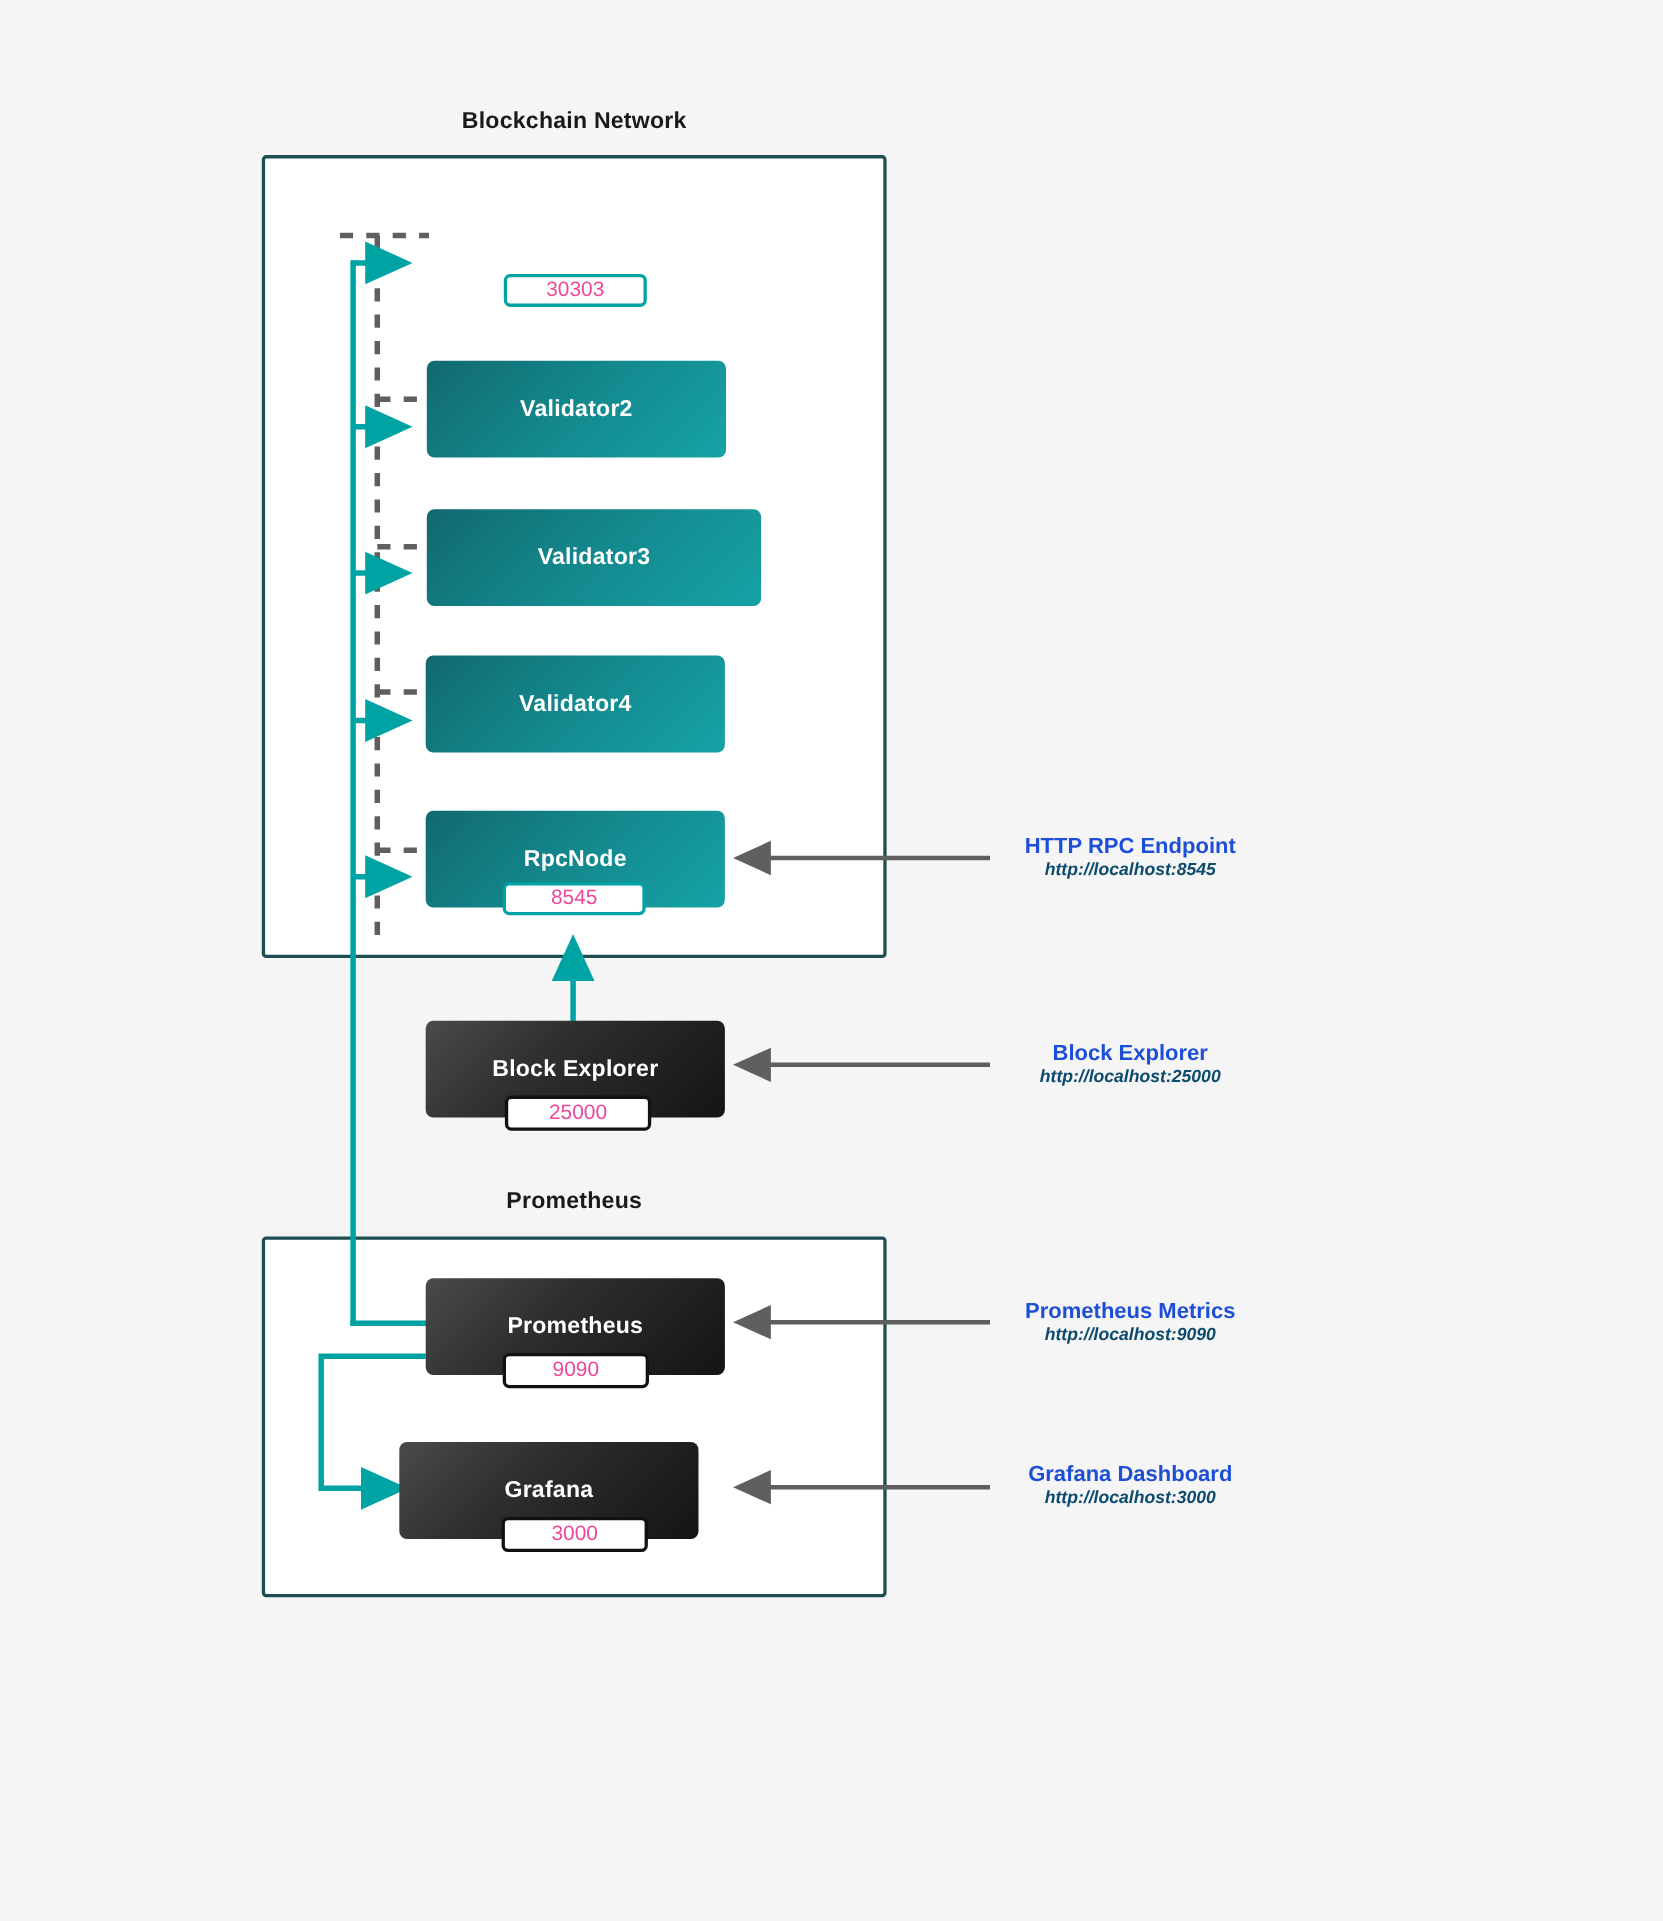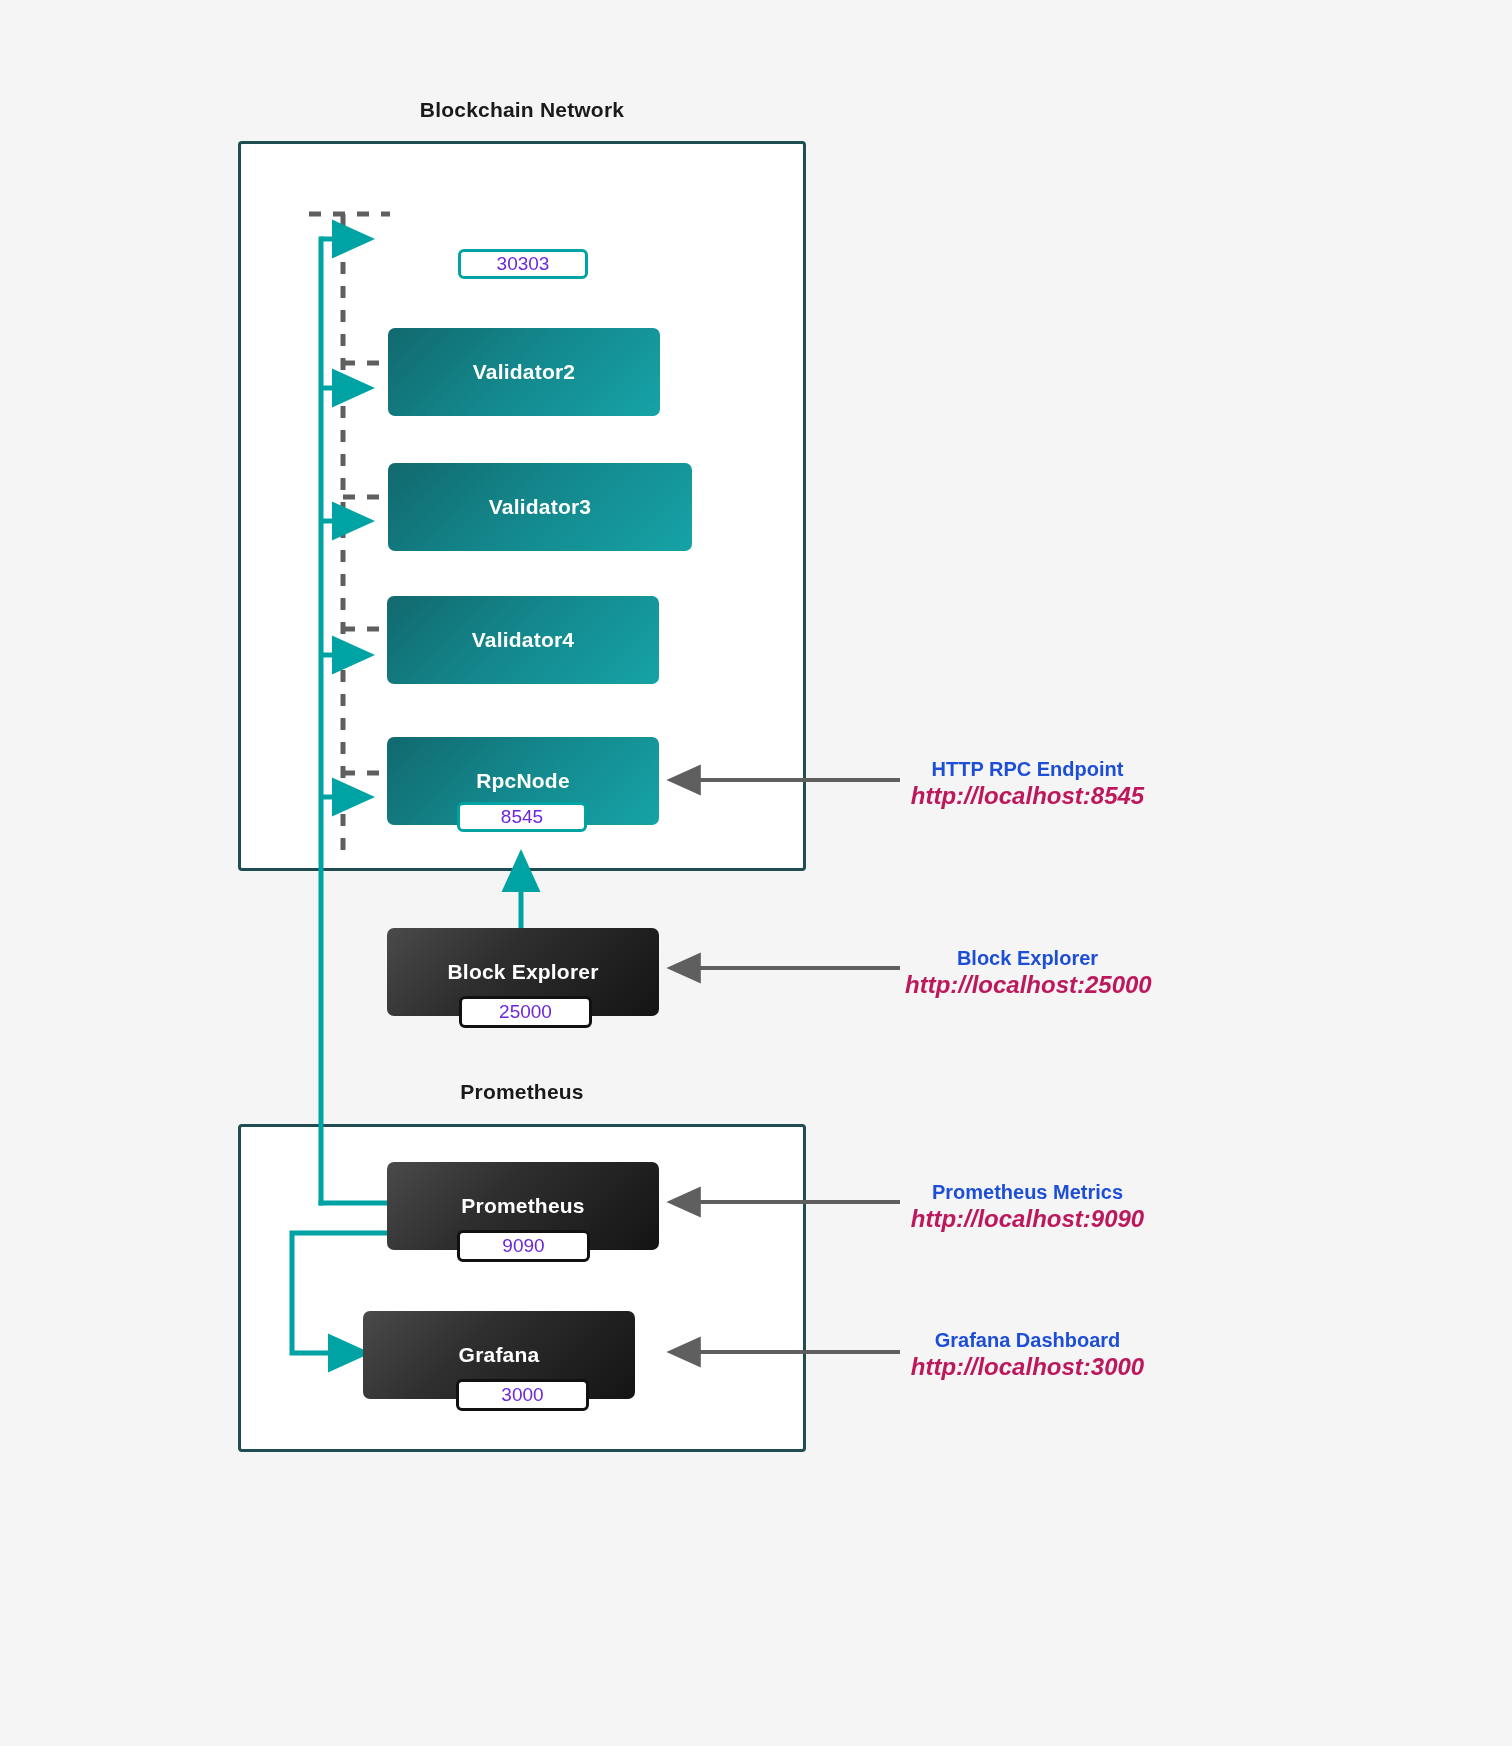--- a/index.html
+++ b/index.html
@@ -47,39 +47,39 @@
   }
   .node.dark{
     background:linear-gradient(135deg,#4a4a4a 0%,#2e2e2e 40%,#141414 100%);
   }
 
   .port{
     position:absolute;
     background:#ffffff;
     border-radius:6px;
     font-size:19px;
-    color:#6d28d9;
+    color:#ec4899;
     display:flex;align-items:center;justify-content:center;
     box-sizing:border-box;
     white-space:nowrap;
   }
   .port.teal-border{border:3px solid #00a3a3;}
   .port.dark-border{border:3px solid #111111;}
 
   .annot{
     position:absolute;
     text-align:center;
     white-space:nowrap;
   }
   .annot .a-title{
     font-size:20px;font-weight:bold;color:#1d4ed8;
     line-height:1.22;
   }
   .annot .a-url{
-    font-size:24px;font-weight:bold;font-style:italic;color:#be185d;
+    font-size:16px;font-weight:bold;font-style:italic;color:#0c4a6e;
     line-height:1.22;
   }
 </style>
 </head>
 <body>
 
 <div id="stage">
 
   <div class="cluster-title" style="left:238px;top:98px;width:568px;">Blockchain Network</div>
 

